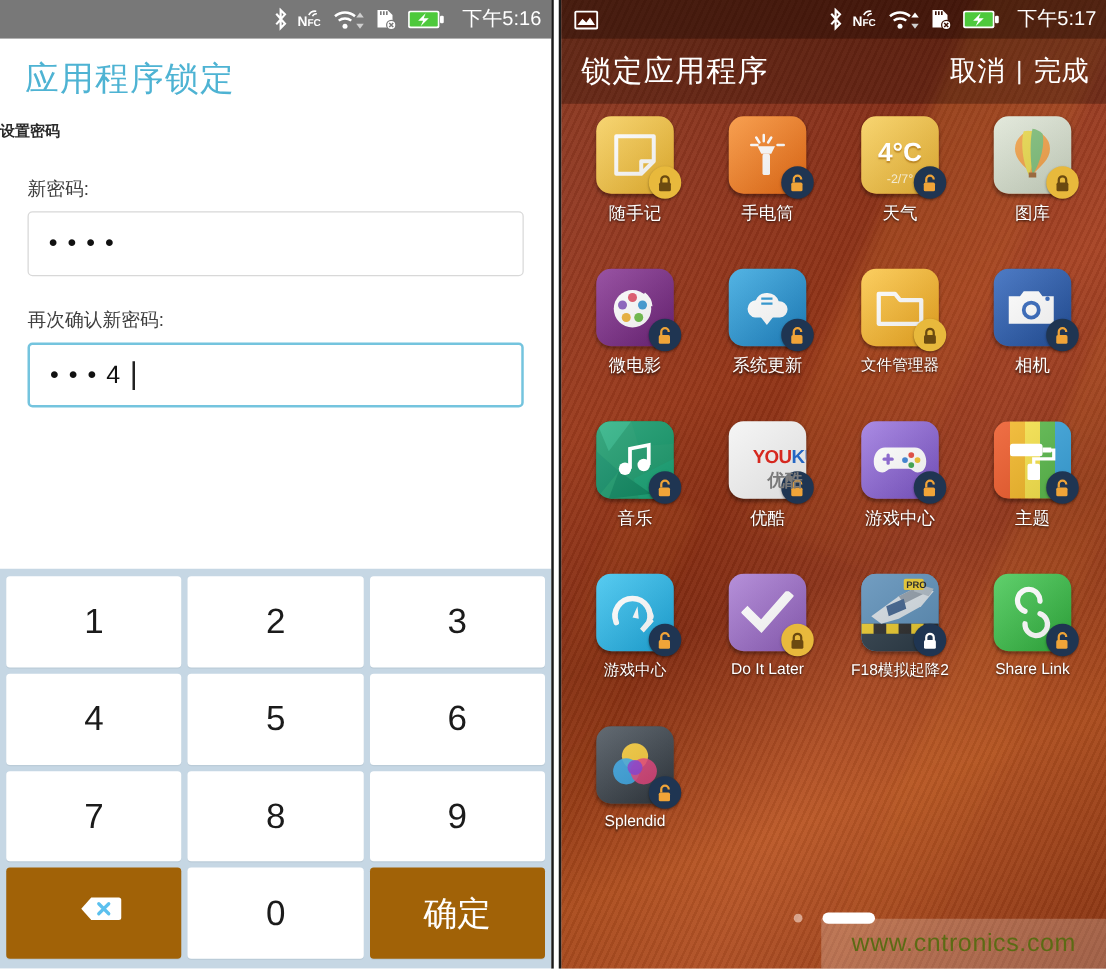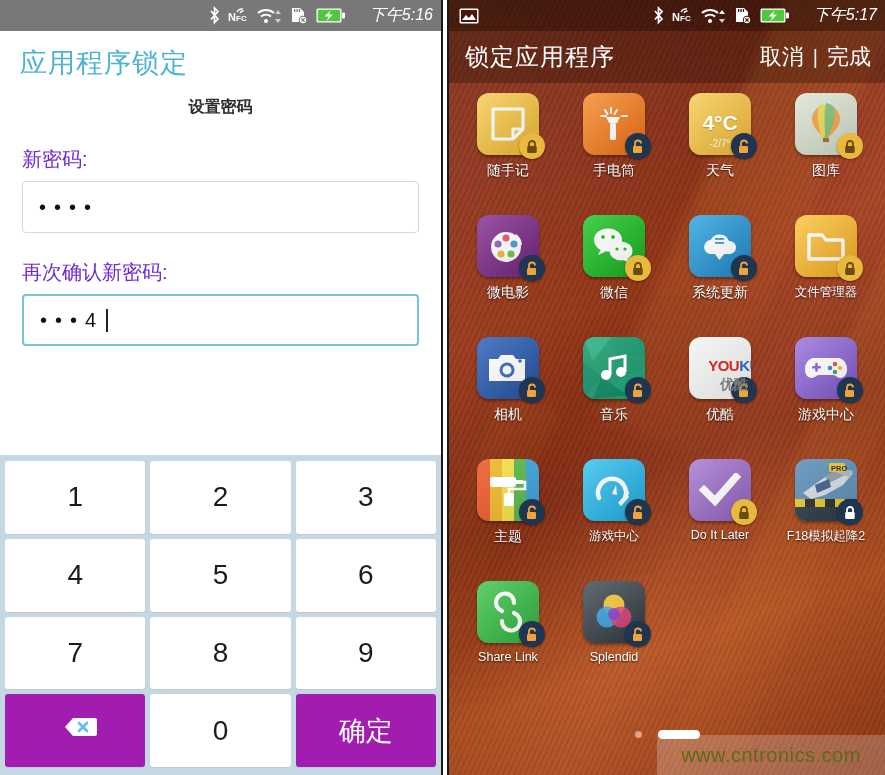--- a/index.html
+++ b/index.html
@@ -20,34 +20,34 @@
     overflow: hidden;
   }
   .statusbar-left {
     height: 31px; background: #787878;
     display: flex; align-items: center; justify-content: flex-end;
     padding-right: 8px; gap: 7px;
   }
   .sb-icon { display: flex; align-items: center; justify-content: center; }
   .sb-time {
     color: #ffffff; font-size: 16px; font-weight: 400;
-    letter-spacing: 0px; margin-left: 17px; font-style: italic;
+    letter-spacing: 0px; margin-left: 7px;
   }
 
   .left-content { position: relative; height: 424px; background:#fff; }
   .app-title {
     color: #4eb3d3; font-size: 27px; font-weight: 400;
     padding: 14px 0 0 20px; letter-spacing: 1px;
   }
   .section-title {
-    text-align: center; font-size: 16px; color: #2b2b2b;
+    text-align: left; font-size: 12px; color: #2b2b2b;
     font-weight: 700; margin-top: 16px;
   }
   .field-label {
-    color: #6d28d9; font-size: 20px; margin: 28px 0 8px 22px;
+    color: #404040; font-size: 15px; margin: 28px 0 8px 22px;
   }
   .field-label.second { margin-top: 26px; }
   .pw-box {
     margin: 0 22px; height: 52px; background: #fff;
     border: 1px solid #d8d8d8; border-radius: 4px;
     display: flex; align-items: center; padding-left: 16px;
     font-size: 19px; color: #111; letter-spacing: 5px;
   }
   .pw-box.focused { border: 2px solid #74c4de; }
   .pw-dots { letter-spacing: 8px; font-size: 20px; line-height: 1; }
@@ -63,21 +63,21 @@
     display: grid; grid-template-columns: repeat(3, 1fr);
     grid-template-rows: repeat(4, 1fr);
     gap: 5px; padding: 6px 5px 8px 5px;
   }
   .key {
     background: #ffffff; border-radius: 3px;
     display: flex; align-items: center; justify-content: center;
     font-size: 28px; color: #1b1b1b; font-weight: 400;
     box-shadow: 0 1px 0 rgba(0,0,0,0.05);
   }
-  .key.accent { background: #a21caf; color: #ffffff; }
+  .key.accent { background: #a16207; color: #ffffff; }
   .key.accent.ok { font-size: 27px; }
 
   
   .phone-right {
     position: relative; width: 438px; height: 775px;
     margin-left: 4px;
     border-left: 2px solid #1a1a1a;
     overflow: hidden;
     background:
       linear-gradient(118deg, rgba(255,255,255,0.06) 0%, rgba(0,0,0,0.10) 40%, rgba(255,255,255,0.05) 62%, rgba(0,0,0,0.12) 100%),
@@ -409,43 +409,20 @@
           <div class="lock-badge" style="background:#1f3552;">
             <svg width="14" height="15" viewBox="0 0 14 15">
                 <path d="M4 7V4.5a3 3 0 0 1 6 0" fill="none" stroke="#f0a438" stroke-width="1.8"></path>
                 <rect x="2" y="7" width="9" height="7" rx="1.3" fill="#f0a438"></rect>
               </svg>
           </div>
         </div>
         <div class="app-label">微电影</div>
       </div>
 
-      <div class="app-cell">
-        <div class="icon-wrap">
-          <div class="icon-sq" style="background:linear-gradient(135deg,#2dc932,#14ab1b);">
-            <svg width="46" height="42" viewBox="0 0 46 42">
-              <ellipse cx="17" cy="15" rx="14" ry="11.5" fill="#fff"></ellipse>
-              <path d="M10 24l-3 6 7-3z" fill="#fff"></path>
-              <circle cx="12" cy="12" r="1.9" fill="#1fb924"></circle>
-              <circle cx="22" cy="12" r="1.9" fill="#1fb924"></circle>
-              <ellipse cx="30" cy="26" rx="11.5" ry="9.5" fill="#fff"></ellipse>
-              <path d="M36 33l3 5-6-2.5z" fill="#fff"></path>
-              <circle cx="26" cy="24" r="1.6" fill="#1fb924"></circle>
-              <circle cx="34" cy="24" r="1.6" fill="#1fb924"></circle>
-            </svg>
-          </div>
-          <div class="lock-badge" style="background:#e8b93c;">
-            <svg width="14" height="15" viewBox="0 0 14 15">
-                <path d="M4 7.5V5a3 3 0 0 1 6 0v2.5" fill="none" stroke="#6b4a10" stroke-width="1.8"></path>
-                <rect x="2.2" y="7" width="9.5" height="7" rx="1.3" fill="#6b4a10"></rect>
-              </svg>
-          </div>
-        </div>
-        <div class="app-label">微信</div>
-      </div>
 
       <div class="app-cell">
         <div class="icon-wrap">
           <div class="icon-sq" style="background:linear-gradient(135deg,#3aa9e0,#1e83c4);">
             <svg width="44" height="38" viewBox="0 0 44 38">
               <path d="M12 27a7 7 0 0 1 .6-13.9A10 10 0 0 1 31 14a6.5 6.5 0 0 1 1 13z" fill="#fff"></path>
               <rect x="19.5" y="14" width="4" height="12" fill="#fff"></rect>
               <path d="M14.5 24l7 9 7-9z" fill="#fff"></path>
               <rect x="17" y="11" width="9" height="1.8" fill="#2b97d4"></rect>
               <rect x="17" y="15" width="9" height="1.8" fill="#2b97d4"></rect>

